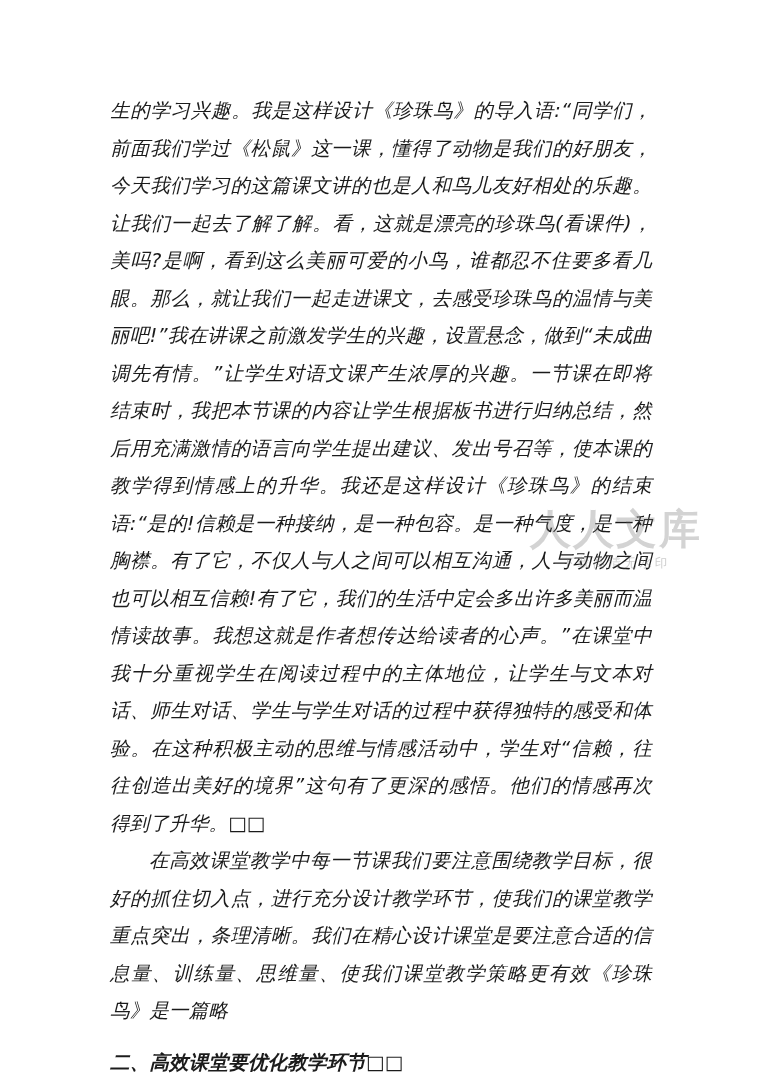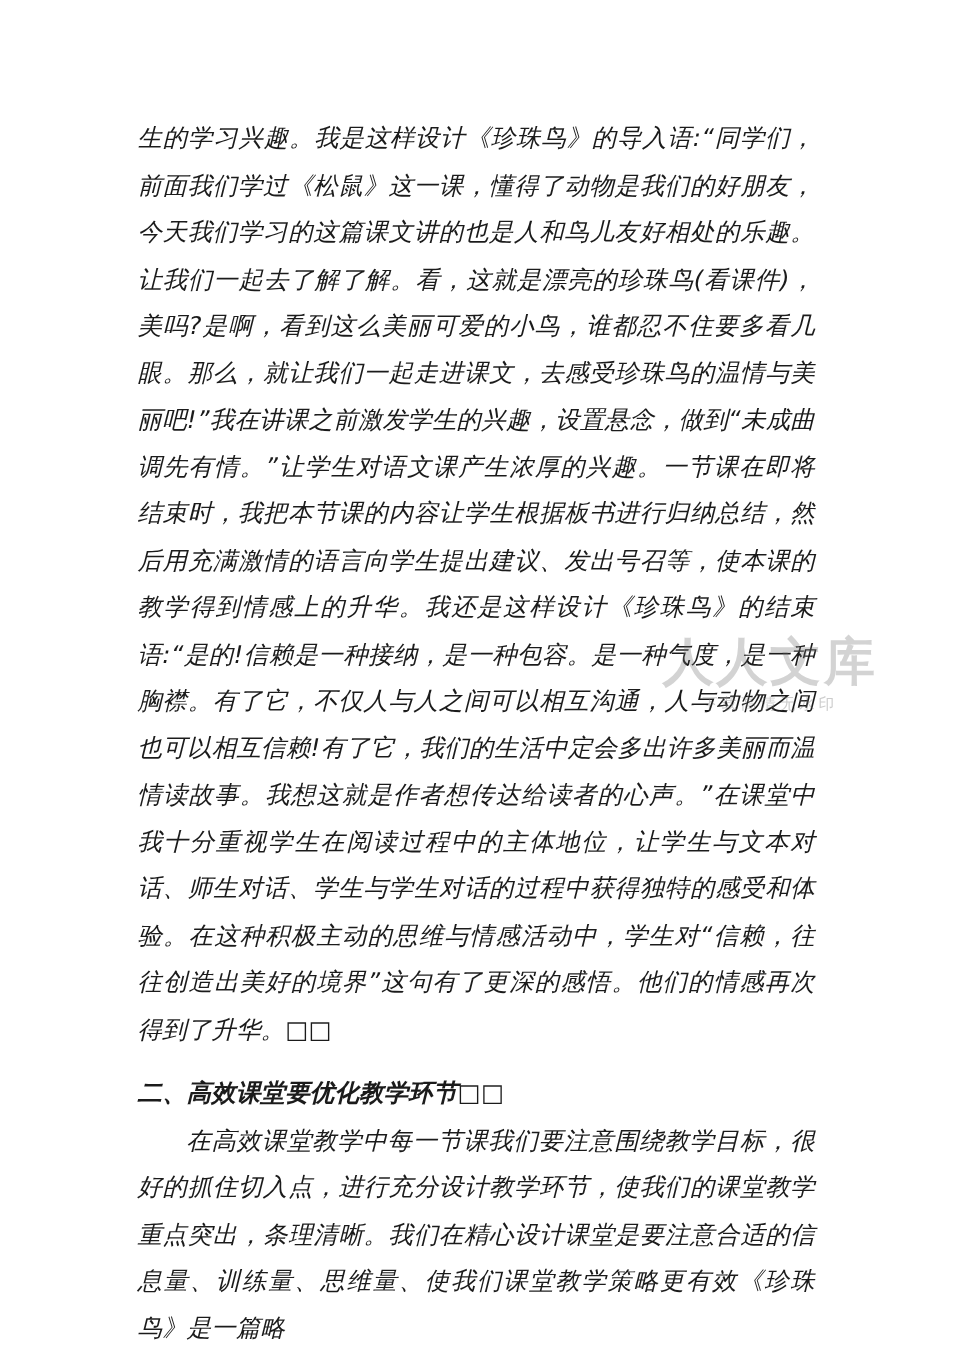--- a/index.html
+++ b/index.html
@@ -77,22 +77,22 @@
     color: rgba(120, 120, 120, 0.38);
   }
 </style>
 </head>
 <body>
 
 <div class="page">
 
   <div class="doc-body">
     <p class="para flow">生的学习兴趣。我是这样设计《珍珠鸟》的导入语:“同学们，前面我们学过《松鼠》这一课，懂得了动物是我们的好朋友，今天我们学习的这篇课文讲的也是人和鸟儿友好相处的乐趣。让我们一起去了解了解。看，这就是漂亮的珍珠鸟(看课件)，美吗?是啊，看到这么美丽可爱的小鸟，谁都忍不住要多看几眼。那么，就让我们一起走进课文，去感受珍珠鸟的温情与美丽吧!”我在讲课之前激发学生的兴趣，设置悬念，做到“未成曲调先有情。”让学生对语文课产生浓厚的兴趣。一节课在即将结束时，我把本节课的内容让学生根据板书进行归纳总结，然后用充满激情的语言向学生提出建议、发出号召等，使本课的教学得到情感上的升华。我还是这样设计《珍珠鸟》的结束语:“是的!信赖是一种接纳，是一种包容。是一种气度，是一种胸襟。有了它，不仅人与人之间可以相互沟通，人与动物之间也可以相互信赖!有了它，我们的生活中定会多出许多美丽而温情读故事。我想这就是作者想传达给读者的心声。”在课堂中我十分重视学生在阅读过程中的主体地位，让学生与文本对话、师生对话、学生与学生对话的过程中获得独特的感受和体验。在这种积极主动的思维与情感活动中，学生对“信赖，往往创造出美好的境界”这句有了更深的感悟。他们的情感再次得到了升华。□□</p>
+    <p class="para indent">在高效课堂教学中每一节课我们要注意围绕教学目标，很好的抓住切入点，进行充分设计教学环节，使我们的课堂教学重点突出，条理清晰。我们在精心设计课堂是要注意合适的信息量、训练量、思维量、使我们课堂教学策略更有效《珍珠鸟》是一篇略</p>
     <p class="para heading">二、高效课堂要优化教学环节□□</p>
-    <p class="para indent">在高效课堂教学中每一节课我们要注意围绕教学目标，很好的抓住切入点，进行充分设计教学环节，使我们的课堂教学重点突出，条理清晰。我们在精心设计课堂是要注意合适的信息量、训练量、思维量、使我们课堂教学策略更有效《珍珠鸟》是一篇略</p>
   </div>
 
   <div class="watermark">
     <div class="wm-main">人人文库</div>
     <div class="wm-sub">下载高清无水印</div>
   </div>
 
 </div>
 
 </body></html>

